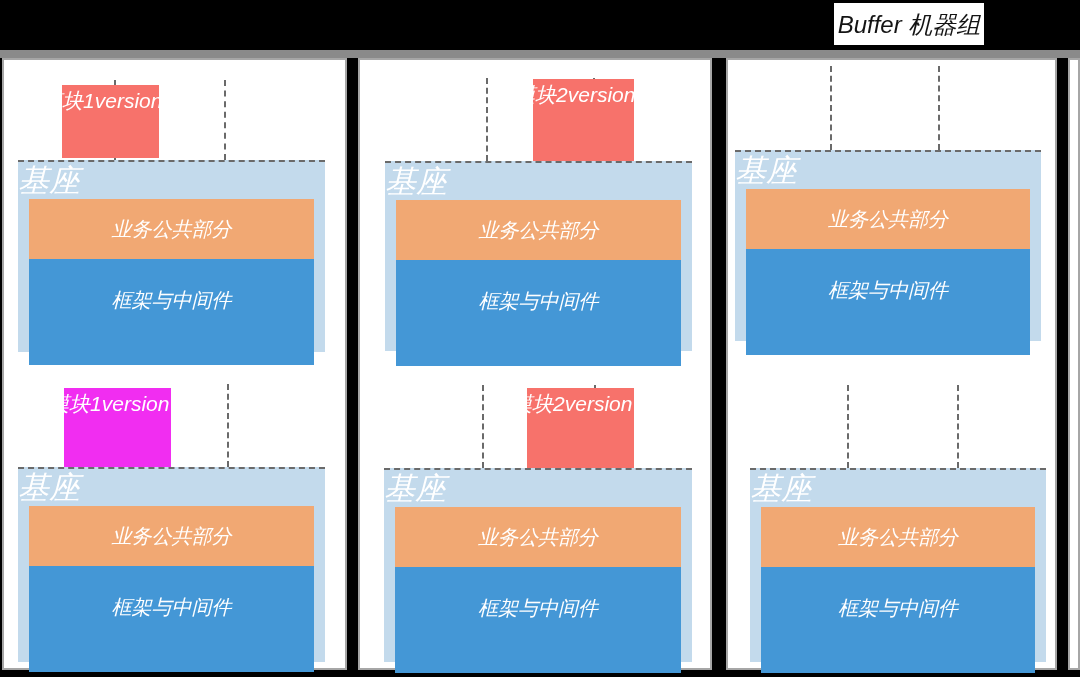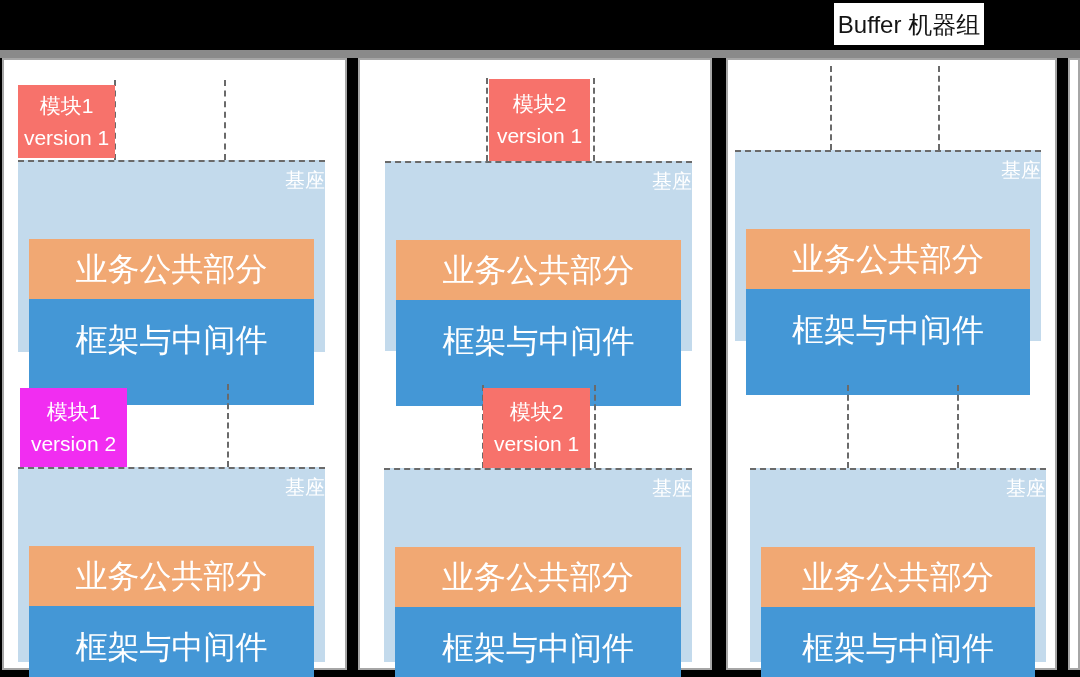--- a/index.html
+++ b/index.html
@@ -5,20 +5,21 @@
   html, body {
     margin: 0; padding: 0;
     background: #000;
     font-family: "Liberation Sans", "DejaVu Sans", sans-serif;
   }
   .stage {
     position: relative;
     width: 1080px; height: 677px;
     background: #000;
     overflow: hidden;
+    font-style: italic;
   }
   
   .topbar {
     position: absolute; left: 0; top: 50px;
     width: 1080px; height: 8px;
     background: #8a8a8a;
   }
   
   .buffer-label {
     position: absolute; left: 833px; top: 2px;
@@ -55,23 +56,24 @@
   #u4-v2 { left: 594px; top: 385px; height: 83px; }
   #u5-v1 { left: 830px; top: 66px;  height: 84px; }
   #u5-v2 { left: 938px; top: 66px;  height: 84px; }
   #u6-v1 { left: 847px; top: 385px; height: 83px; }
   #u6-v2 { left: 957px; top: 385px; height: 83px; }
 
   
   .badge {
     position: absolute;
     color: #ffffff; text-align: center;
-    display: flex; flex-direction: column; justify-content: center;
+    display: flex; flex-direction: row; justify-content: center;
     font-size: 21px; line-height: 32px;
     white-space: nowrap;
+    margin-left: 44px;
   }
   #u1-badge { left: 18px;  top: 85px;  width: 97px;  height: 73px; }
   #u2-badge { left: 20px;  top: 388px; width: 107px; height: 79px; }
   #u3-badge { left: 489px; top: 79px;  width: 101px; height: 82px; }
   #u4-badge { left: 483px; top: 388px; width: 107px; height: 80px; }
 
   
   .base {
     position: absolute;
     background: #c3daec;
@@ -81,25 +83,25 @@
   #u1-base { left: 18px;  top: 160px; width: 307px; height: 192px; }
   #u2-base { left: 18px;  top: 467px; width: 307px; height: 195px; }
   #u3-base { left: 385px; top: 161px; width: 307px; height: 190px; }
   #u4-base { left: 384px; top: 468px; width: 308px; height: 194px; }
   #u5-base { left: 735px; top: 150px; width: 306px; height: 191px; }
   #u6-base { left: 750px; top: 468px; width: 296px; height: 194px; }
 
   .base-title {
     position: absolute; left: 0; right: 0; top: 0;
     height: 37px; line-height: 37px;
-    text-align: right; color: #ffffff; font-size: 20px; margin-left: 17px;
+    text-align: left; color: #ffffff; font-size: 31px;
   }
   .layer {
     position: absolute; left: 11px; right: 11px;
-    color: #ffffff; text-align: center; font-size: 32px; margin-top: 40px;
+    color: #ffffff; text-align: center; font-size: 20px;
   }
   .layer.business  { top: 37px; height: 60px; line-height: 60px; background: #f1a873; }
   .layer.framework { top: 97px; height: 106px; line-height: 82px; background: #4497d6; }
 
   .watermark {
     position: absolute; right: 4px; bottom: 1px;
     color: #8e959b; font-size: 23px; opacity: 0.85;
     white-space: nowrap;
     z-index: 10;
   }

